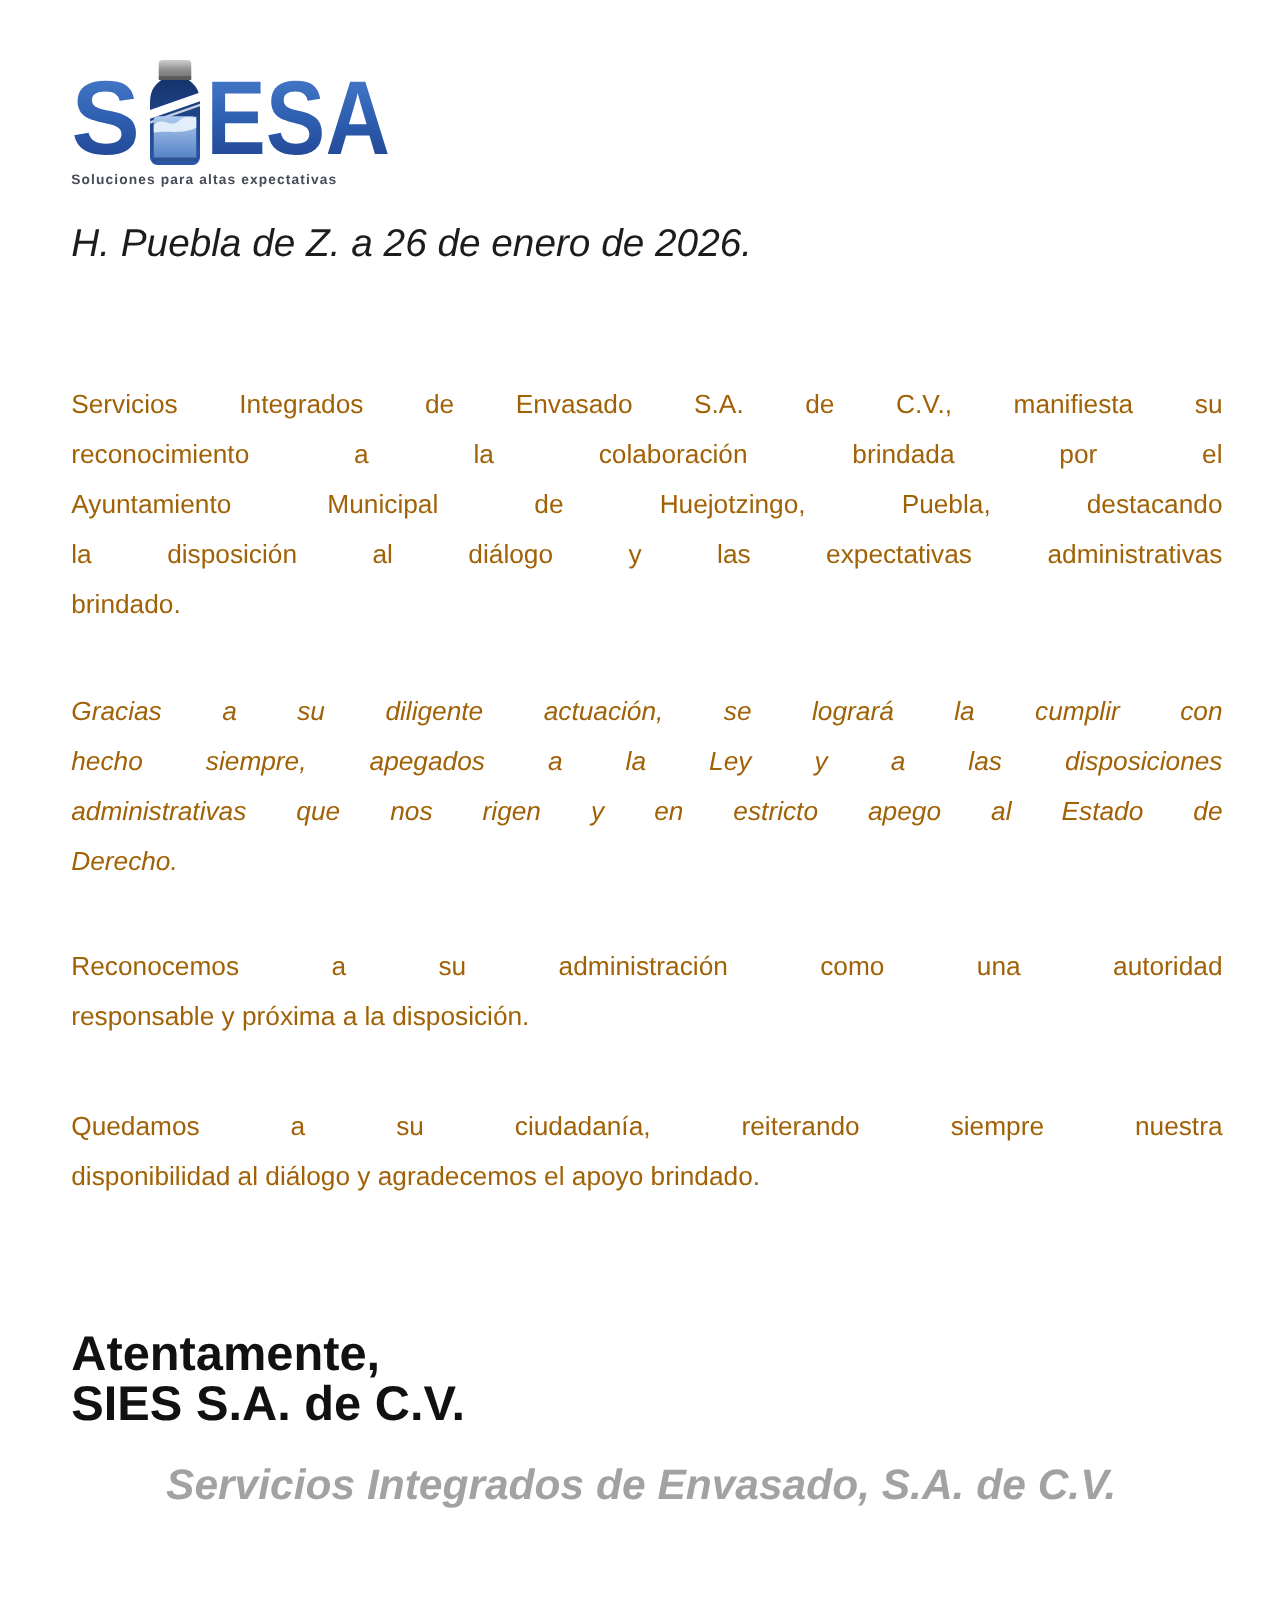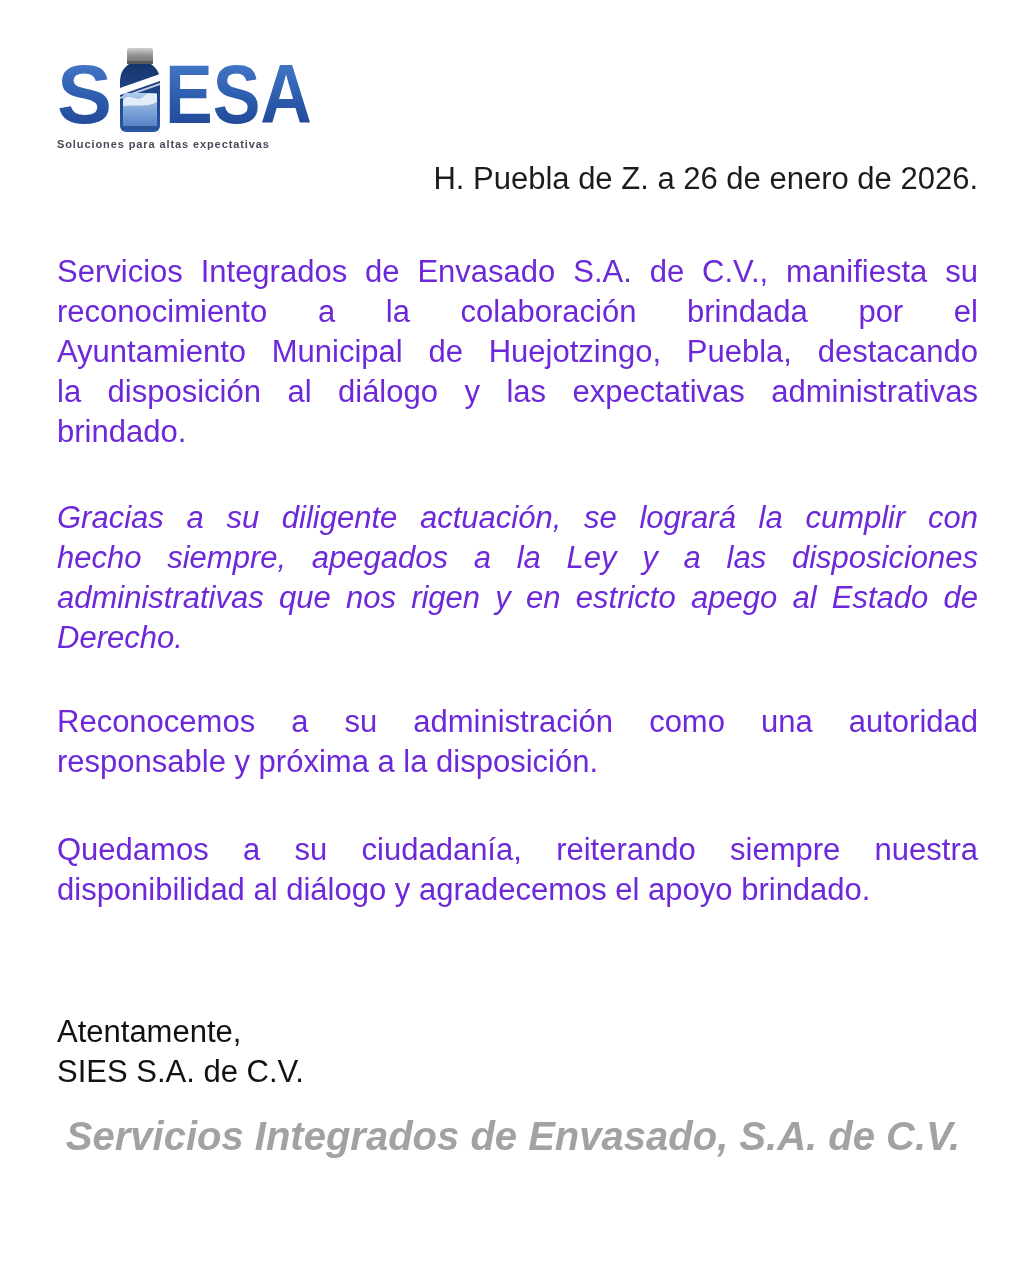--- a/index.html
+++ b/index.html
@@ -32,57 +32,57 @@
     margin-top: -2px;
     font-size: 11px;
     font-weight: bold;
     letter-spacing: 0.9px;
     color: #474b57;
     line-height: 20px;
     white-space: nowrap;
   }
   
   .date-line {
-    margin-top: 4px;
-    text-align: right;
+    margin-top: 20px;
     font-size: 31px;
     line-height: 42px;
     color: #1c1c1c;
+    font-style: italic;
   }
   
   .letter-body {
-    margin-top: 52px;
-    color: #6d28d9;
-    font-size: 31px;
+    margin-top: 88px;
+    color: #a16207;
+    font-size: 21px;
   }
   .para { margin: 0; }
   .para-m46 { margin-top: 46px; font-style: italic; }
   .para-m44 { margin-top: 44px; }
   .para-m48 { margin-top: 48px; }
   .jline {
     line-height: 40px;
     text-align: justify;
     text-align-last: justify;
   }
   .jline.last {
     text-align-last: left;
   }
   
   .closing {
     margin-top: 102px;
-    font-size: 31px;
-    font-weight: normal;
+    font-size: 39px;
+    font-weight: bold;
     color: #111111;
   }
   .closing div { line-height: 40px; }
   
   .letter-footer {
     margin-top: 26px;
     text-align: center;
-    font-size: 40px;
+    font-size: 34px;
     line-height: 36px;
     font-style: italic;
     font-weight: bold;
     color: #a2a2a2;
   }
 </style>
 </head>
 <body>
 
 <div class="page">

